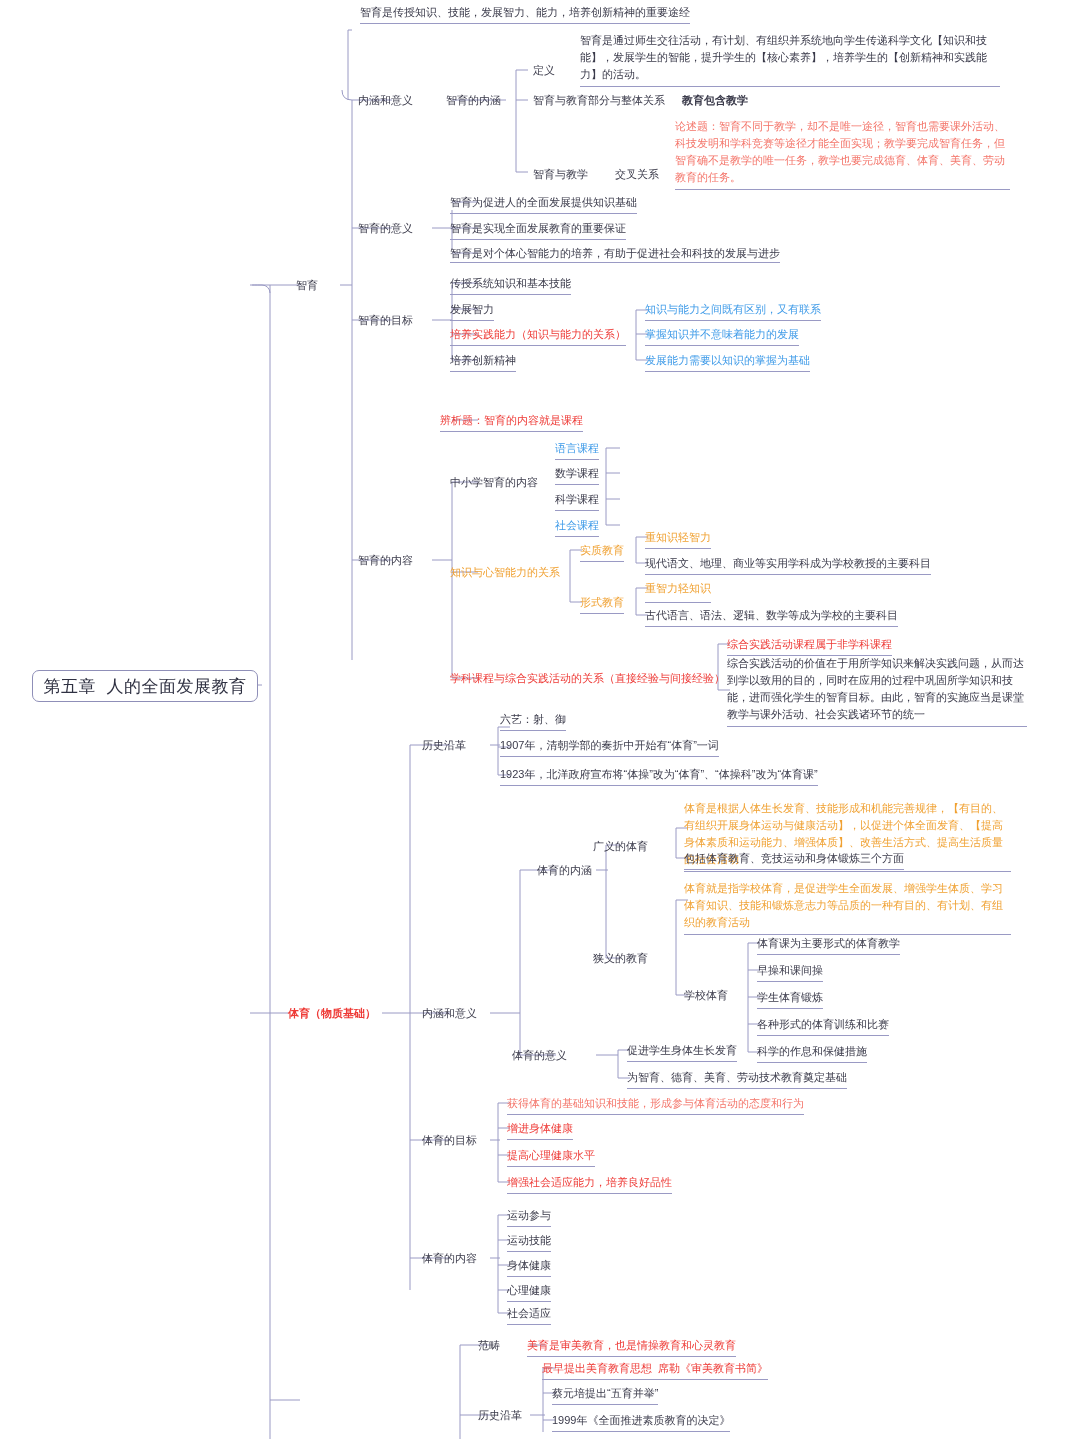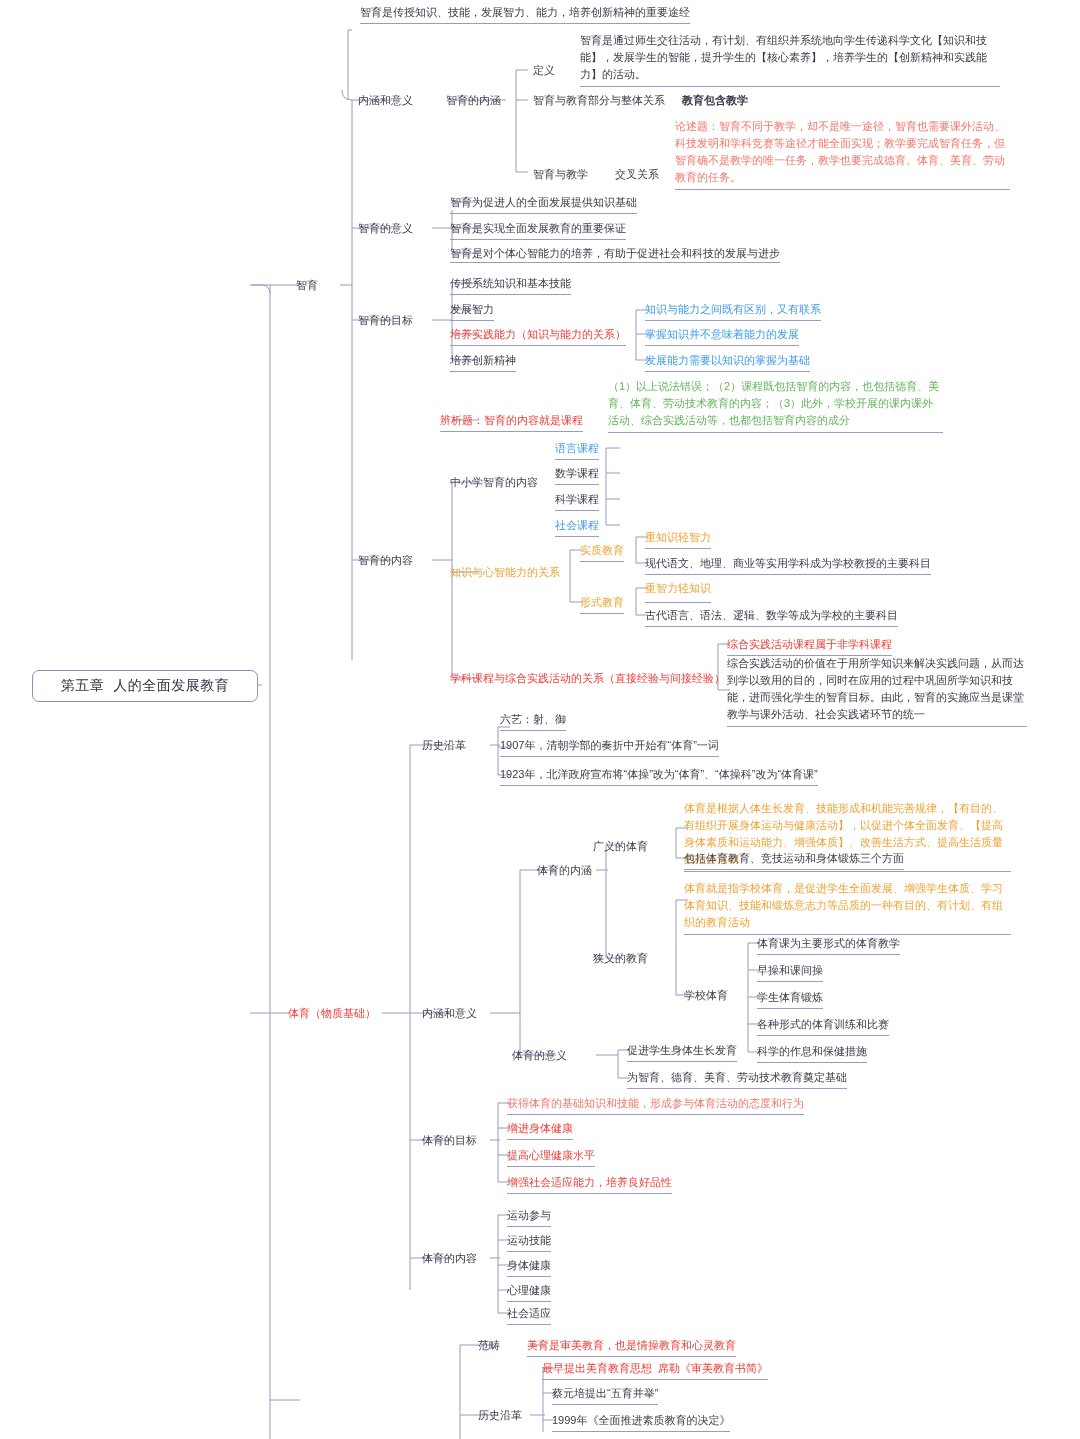--- a/index.html
+++ b/index.html
@@ -45,21 +45,21 @@
   .c-orange { color: #f0a132; }
   .c-blue   { color: #3d9ae8; }
   .c-green  { color: #62b55a; }
 
   .root {
     position: absolute;
     border: 1px solid #8f8fb8;
     border-radius: 7px;
     background: #ffffff;
     color: #2f3142;
-    font-size: 14px;
+    font-size: 17px;
     letter-spacing: .5px;
     display: flex;
     align-items: center;
     justify-content: center;
     padding: 0 12px;
     white-space: pre;
   }
 </style>
 </head>
 <body>
@@ -227,21 +227,21 @@
       <path d="M543,1368 H555"></path>
       <path d="M543,1393 H555"></path>
       <path d="M543,1420 H555"></path>
     </g>
   </svg>
 
   <div class="root" style="left:32px; top:670px; width:200px; height:30px;">第五章  人的全面发展教育</div>
 
   <div class="node c-dark" style="left:296px; top:277px;">智育</div>
 
-  <div class="node c-red" style="left:288px; top:1005px; font-weight:normal;">体育（物质基础）</div>
+  <div class="node c-red" style="left:288px; top:1005px; font-weight:bold;">体育（物质基础）</div>
 
   <div class="node c-dark" style="left:358px; top:92px;">内涵和意义</div>
   <div class="node c-dark" style="left:358px; top:220px;">智育的意义</div>
   <div class="node c-dark" style="left:358px; top:312px;">智育的目标</div>
   <div class="node c-dark" style="left:358px; top:552px;">智育的内容</div>
 
   <div class="node c-dark uline" style="left:360px; top:4px; padding-bottom:2px;">智育是传授知识、技能，发展智力、能力，培养创新精神的重要途经</div>
   <div class="node c-dark" style="left:446px; top:92px;">智育的内涵</div>
 
   <div class="node c-dark" style="left:533px; top:62px;">定义</div>
@@ -261,21 +261,20 @@
   <div class="node c-dark uline" style="left:450px; top:275px; padding-bottom:2px;">传授系统知识和基本技能</div>
   <div class="node c-dark uline" style="left:450px; top:301px; padding-bottom:2px;">发展智力</div>
   <div class="node c-red uline" style="left:450px; top:326px; padding-bottom:2px;">培养实践能力（知识与能力的关系）</div>
   <div class="node c-dark uline" style="left:450px; top:352px; padding-bottom:2px;">培养创新精神</div>
 
   <div class="node c-blue uline" style="left:645px; top:301px; padding-bottom:2px;">知识与能力之间既有区别，又有联系</div>
   <div class="node c-blue uline" style="left:645px; top:326px; padding-bottom:2px;">掌握知识并不意味着能力的发展</div>
   <div class="node c-blue uline" style="left:645px; top:352px; padding-bottom:2px;">发展能力需要以知识的掌握为基础</div>
 
   <div class="node c-red uline" style="left:440px; top:412px; padding-bottom:2px;">辨析题：智育的内容就是课程</div>
-  <div class="node c-green wrap uline" style="left:608px; top:378px; width:335px; padding-bottom:3px;">（1）以上说法错误；（2）课程既包括智育的内容，也包括德育、美育、体育、劳动技术教育的内容；（3）此外，学校开展的课内课外活动、综合实践活动等，也都包括智育内容的成分</div>
 
   <div class="node c-dark" style="left:450px; top:474px;">中小学智育的内容</div>
   <div class="node c-blue uline" style="left:555px; top:440px; padding-bottom:2px;">语言课程</div>
   <div class="node c-dark uline" style="left:555px; top:465px; padding-bottom:2px;">数学课程</div>
   <div class="node c-dark uline" style="left:555px; top:491px; padding-bottom:2px;">科学课程</div>
   <div class="node c-blue uline" style="left:555px; top:517px; padding-bottom:2px;">社会课程</div>
 
   <div class="node c-orange" style="left:450px; top:564px;">知识与心智能力的关系</div>
   <div class="node c-orange uline" style="left:580px; top:542px; padding-bottom:2px;">实质教育</div>
   <div class="node c-orange uline" style="left:580px; top:594px; padding-bottom:2px;">形式教育</div>

